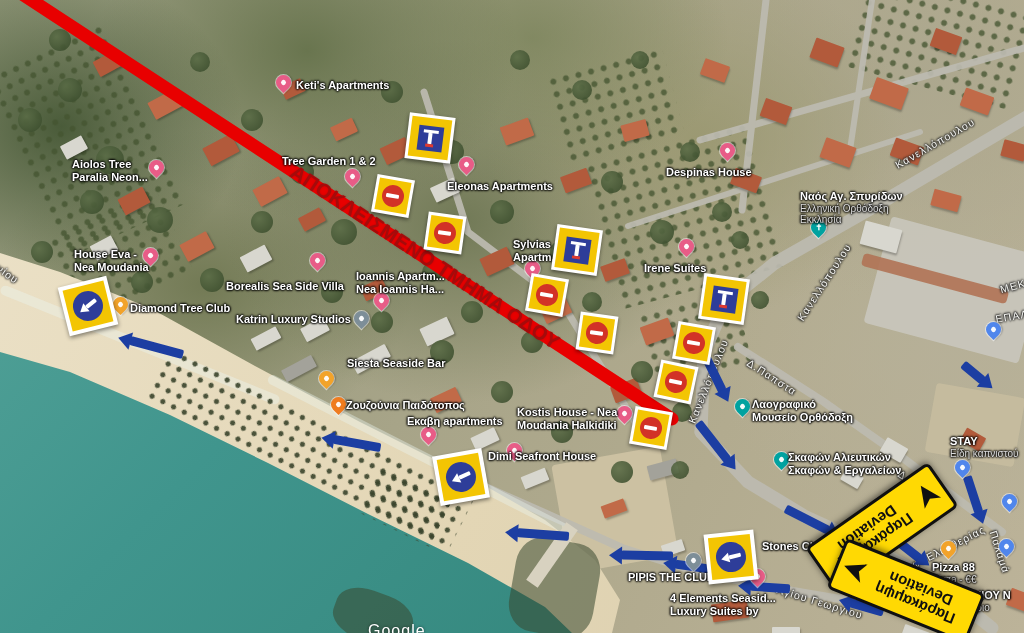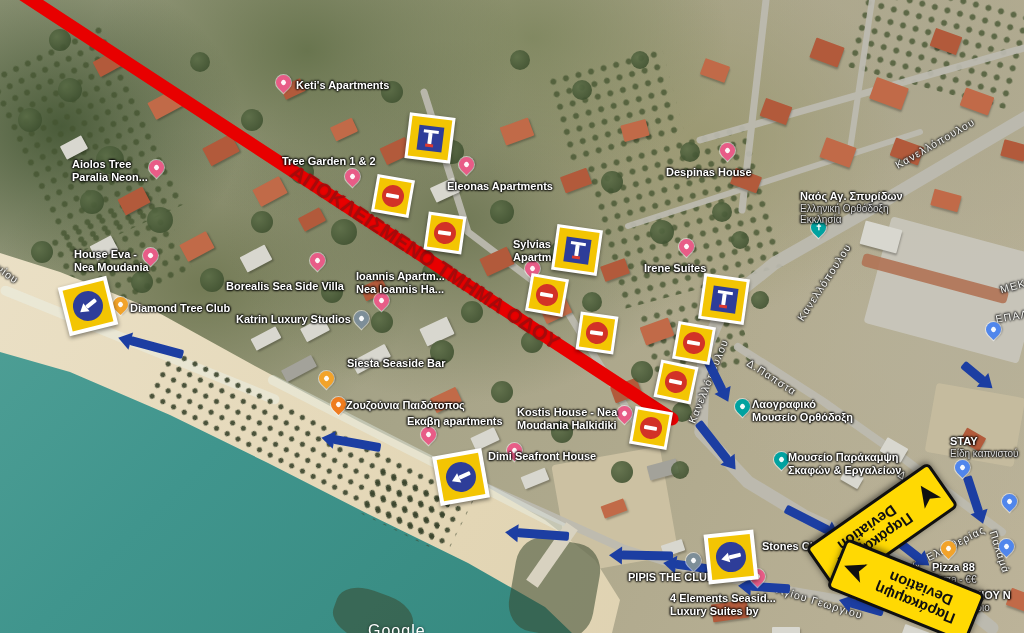--- a/index.html
+++ b/index.html
@@ -412,21 +412,21 @@
       </div>
       <div class="abs plabel" style="left: 932px; top: 561px;">
         <div>Pizza 88</div>
         <div class="sub">Pizza - €€</div>
       </div>
       <div class="abs plabel" style="left: 752px; top: 398px;">
         <div>Λαογραφικό</div>
         <div>Μουσείο Ορθόδοξη</div>
       </div>
       <div class="abs plabel" style="left: 788px; top: 451px;">
-        <div>Μουσείο Παράκαμψη</div>
+        <div>Σκαφών Αλιευτικών</div>
         <div>Σκαφών &amp; Εργαλείων</div>
       </div>
       <div class="abs plabel" style="left: 800px; top: 190px;">
         <div>Ναός Αγ. Σπυρίδων</div>
         <div class="sub">Ελληνική Ορθόδοξη</div>
         <div class="sub">Εκκλησία</div>
       </div>
       <div class="abs plabel" style="left: 950px; top: 435px;">
         <div>STAY</div>
         <div class="sub">Είδη καπνιστού</div>

